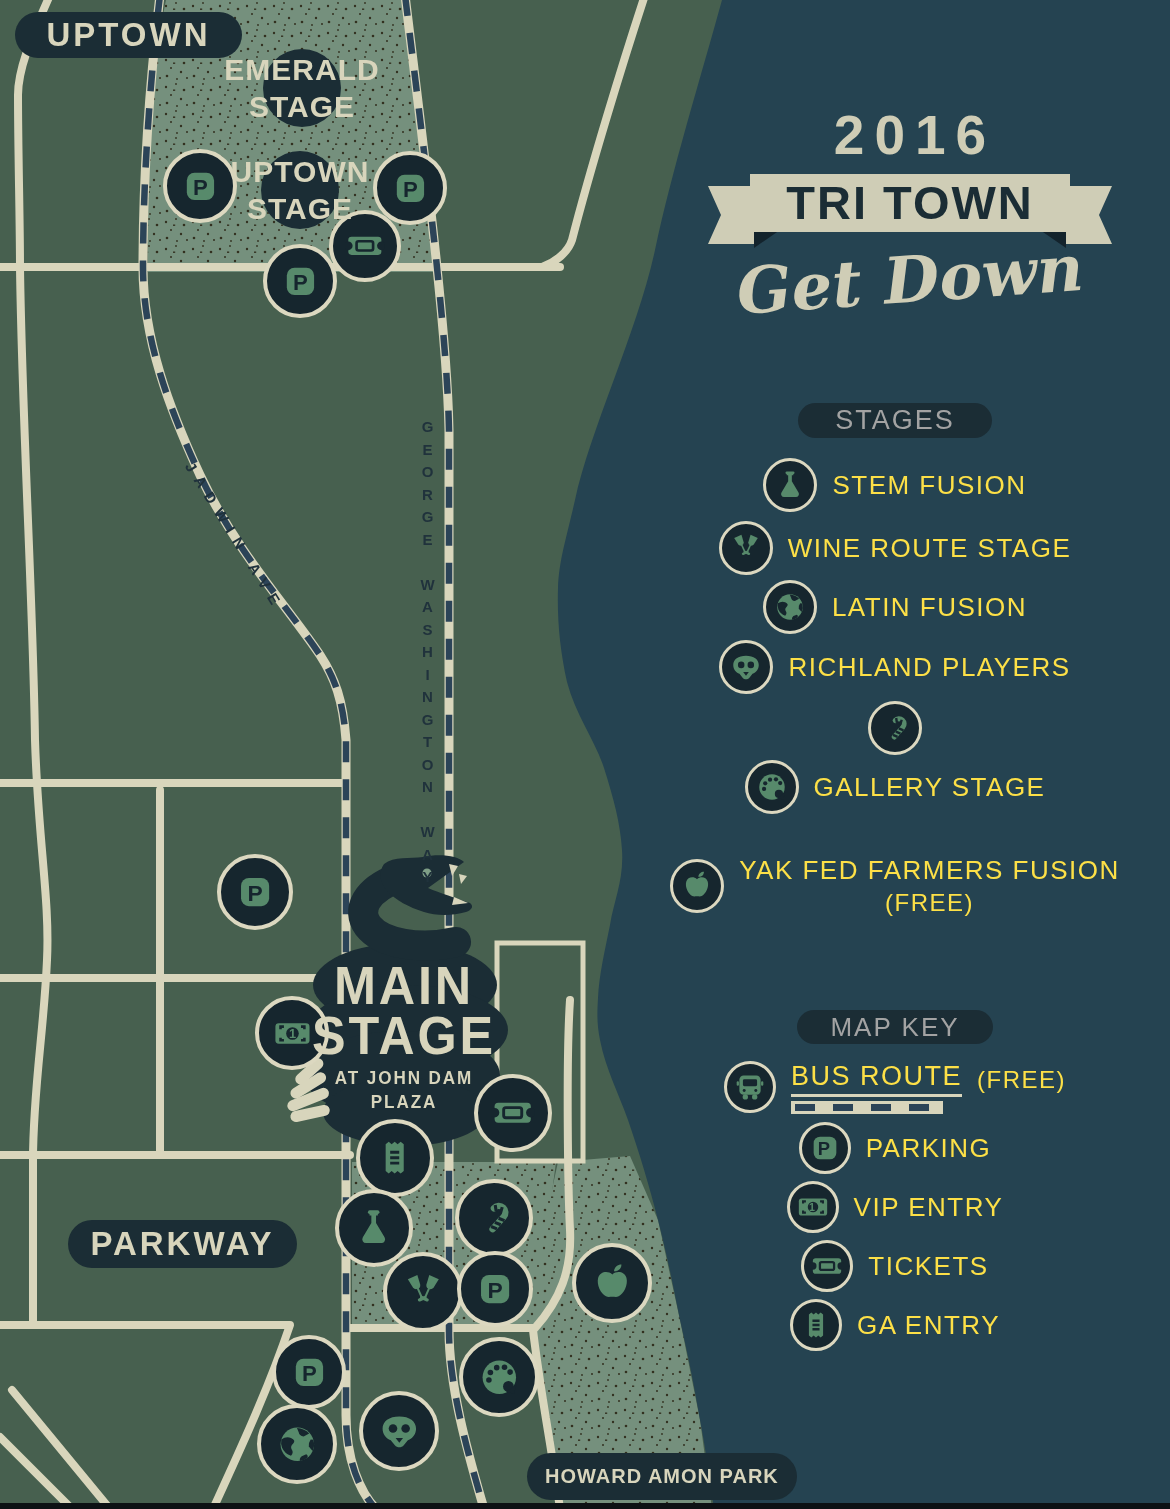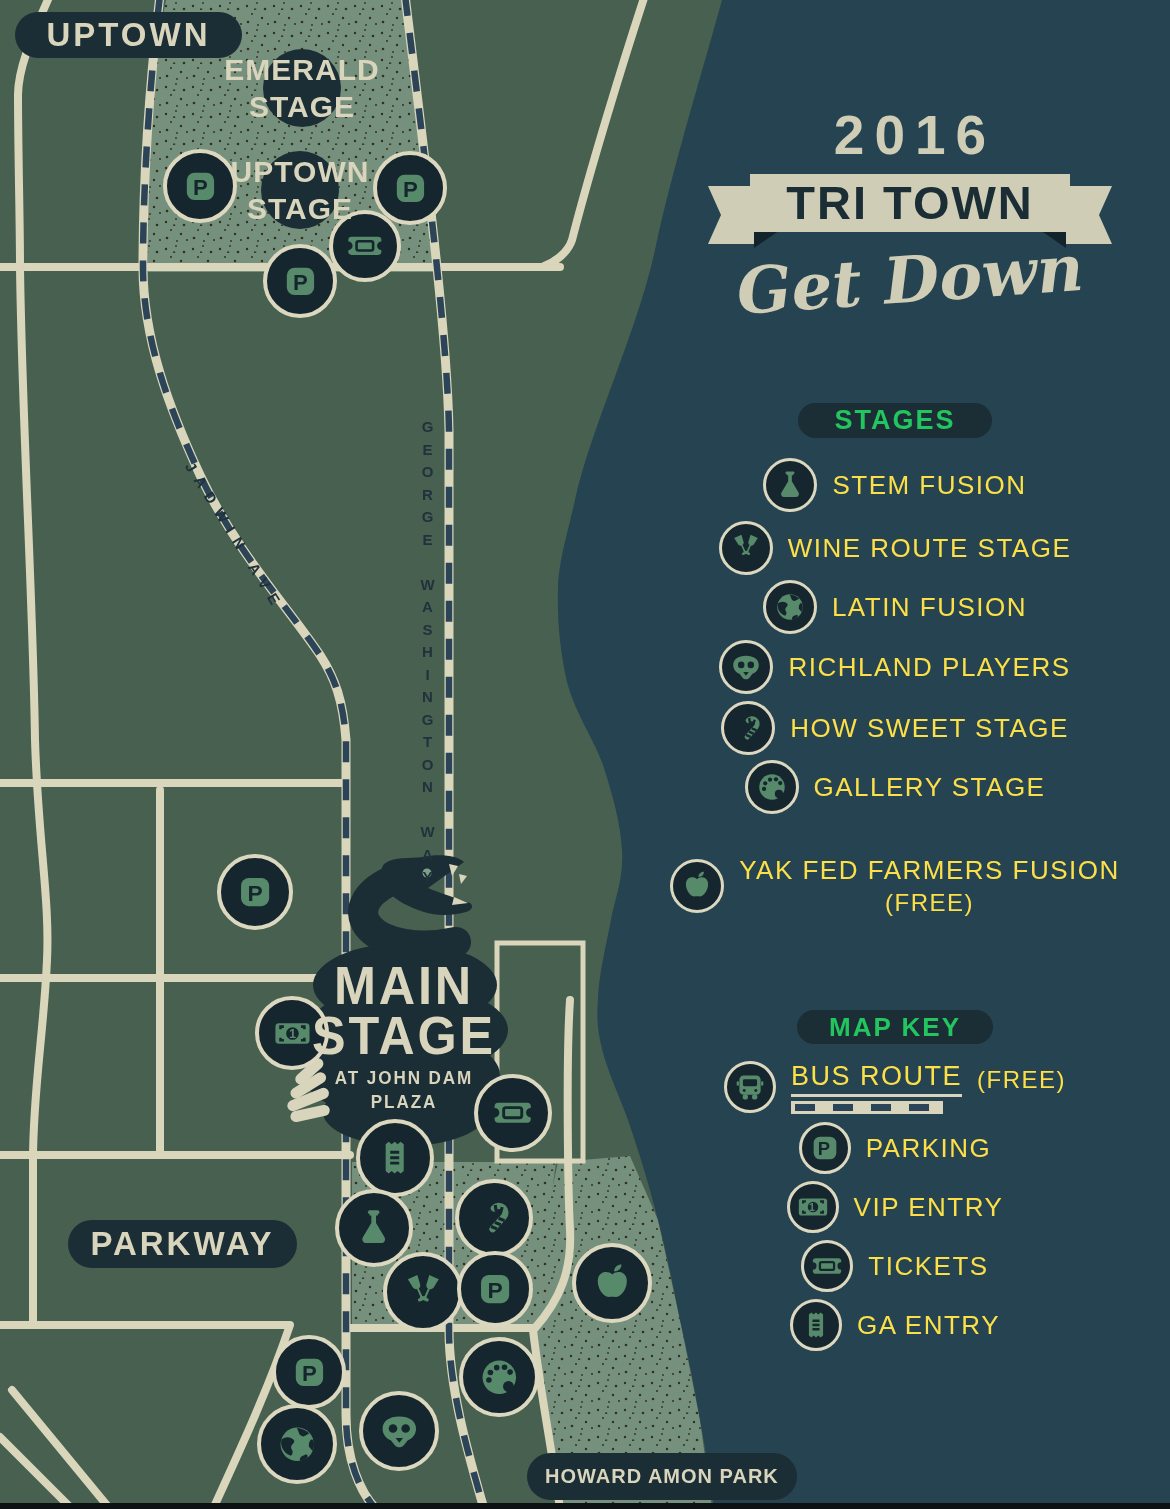--- a/index.html
+++ b/index.html
@@ -42,21 +42,21 @@
 
   
   .title-block{position:absolute;left:660px;top:0;width:500px;text-align:center;color:#cfcdb6;}
   .title-year{position:absolute;left:0;top:103px;width:100%;font-size:55px;font-weight:bold;
         letter-spacing:10px;padding-left:10px;box-sizing:border-box;}
   .title-ribbon{position:absolute;left:48px;top:170px;}
   .title-script{position:absolute;left:0;top:242px;width:100%;font-family:"DejaVu Serif",serif;
         font-style:italic;font-weight:bold;font-size:64px;transform:rotate(-4deg);}
 
   .pill-center{position:absolute;left:640px;width:510px;display:flex;justify-content:center;}
-  .legend-pill{background:#1b2d35;color:#22c55e;border-radius:999px;font-weight:bold;
+  .legend-pill{background:#1b2d35;color:#a3a3a3;border-radius:999px;font-weight:normal;
         display:flex;align-items:center;justify-content:center;white-space:nowrap;}
   .legend-pill.stages{width:194px;height:35px;font-size:27px;letter-spacing:2px;}
   .legend-pill.mapkey{width:196px;height:34px;font-size:26px;letter-spacing:2px;}
 
   .row{position:absolute;left:640px;width:510px;height:58px;display:flex;align-items:center;
         justify-content:center;gap:15px;color:#fde047;font-size:26px;letter-spacing:1.5px;
         white-space:nowrap;}
   .leg-icon{width:54px;height:54px;border-radius:50%;background:#16262e;border:3px solid #dcd8c0;
         flex:none;display:flex;align-items:center;justify-content:center;box-sizing:border-box;}
   .leg-icon svg{width:34px;height:34px;}
@@ -418,21 +418,20 @@
         </svg>
       </span>
     <span>RICHLAND PLAYERS</span>
   </div>
   <div class="row" style="top:699px;">
     <span class="leg-icon">
         <svg viewBox="0 0 24 24">
           <use href="#sym-candy-cane"></use>
         </svg>
       </span>
-    <span>HOW SWEET STAGE</span>
   </div>
   <div class="row" style="top:758px;justify-content:center;">
     <span class="leg-icon">
         <svg viewBox="0 0 24 24">
           <use href="#sym-palette"></use>
         </svg>
       </span>
     <span>GALLERY STAGE</span>
   </div>
   <div class="row" style="top:848px;height:76px;">

